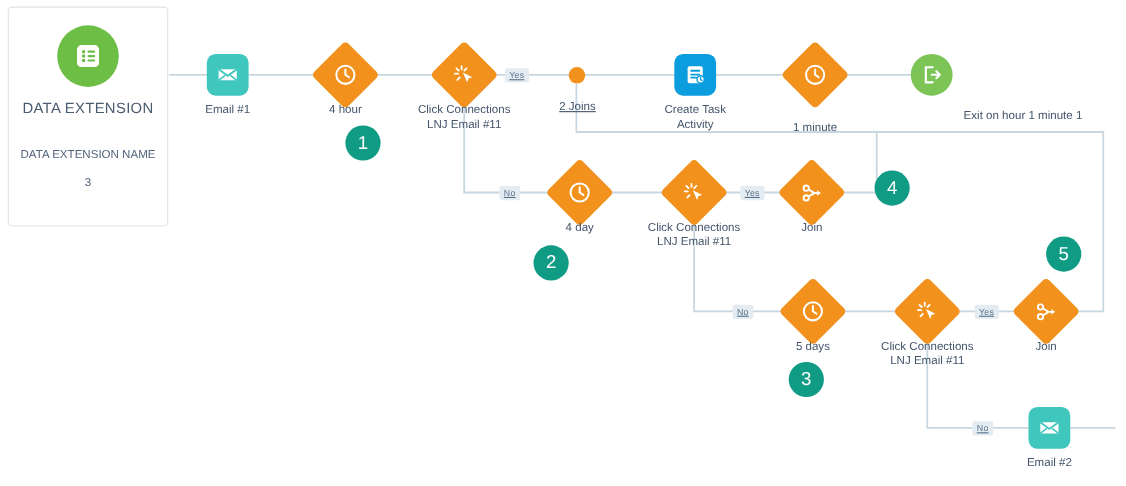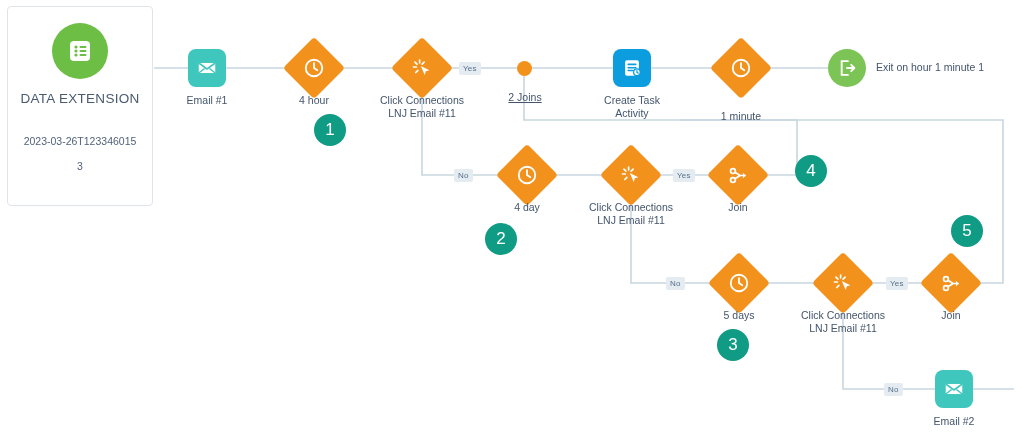--- a/index.html
+++ b/index.html
@@ -71,38 +71,39 @@
     position:absolute;left:0;top:0;
   }
   .caption{
     position:absolute;
     text-align:center;
     font-size:10.5px;
     line-height:13px;
     color:#43546b;
     white-space:nowrap;
   }
-  .caption.left-al{text-align:center;white-space:nowrap;}
+  .caption.left-al{text-align:center;white-space:nowrap;margin-top:38px;}
   .badge{
     position:absolute;
     width:32px;height:32px;border-radius:50%;
     background:#0f9b84;
     color:#fff;
     font-size:17px;
     display:flex;align-items:center;justify-content:center;
   }
   .pill{
     position:absolute;
     background:#e4ecf2;
     color:#56708a;
     font-size:8px;
     line-height:11px;
     padding:1px 4px 1px 4px;
     border-radius:2px;
     letter-spacing:.2px;
+    text-decoration:underline;
   }
 </style>
 </head>
 <body>
 
 <div id="canvas">
 
   <svg class="edges" viewBox="0 0 1024 442" xmlns="http://www.w3.org/2000/svg">
     <g fill="none" stroke="#c8d6e0" stroke-width="1.6">
 
@@ -148,21 +149,21 @@
         <rect x="4" y="4" width="20" height="20" rx="4" fill="#ffffff"></rect>
         <circle cx="10" cy="10" r="1.6" fill="#6dbe45"></circle>
         <circle cx="10" cy="14" r="1.6" fill="#6dbe45"></circle>
         <circle cx="10" cy="18" r="1.6" fill="#6dbe45"></circle>
         <rect x="13.5" y="9" width="7" height="2" rx="1" fill="#6dbe45"></rect>
         <rect x="13.5" y="13" width="7" height="2" rx="1" fill="#6dbe45"></rect>
         <rect x="13.5" y="17" width="7" height="2" rx="1" fill="#6dbe45"></rect>
       </svg>
     </div>
     <div class="de-title">DATA EXTENSION</div>
-    <div class="de-sub-value">2023-03-26T123346015</div>
+    <div class="de-sub-label">DATA EXTENSION NAME</div>
     <div class="de-gap"></div>
     <div class="de-sub-value">3</div>
   </div>
 
   <div class="node" style="left:188px;top:49px;width:38px;height:38px;">
     <div class="rsquare">
       <svg width="22" height="22" viewBox="0 0 24 24" xmlns="http://www.w3.org/2000/svg">
         <path d="M3 6.5h18v11H3z" fill="#ffffff"></path>
         <path d="M3 6.5l9 6.5 9-6.5" fill="none" stroke="#3fc6bd" stroke-width="1.8"></path>
         <path d="M3 17.5l6.4-5M21 17.5l-6.4-5" fill="none" stroke="#3fc6bd" stroke-width="1.6"></path>

